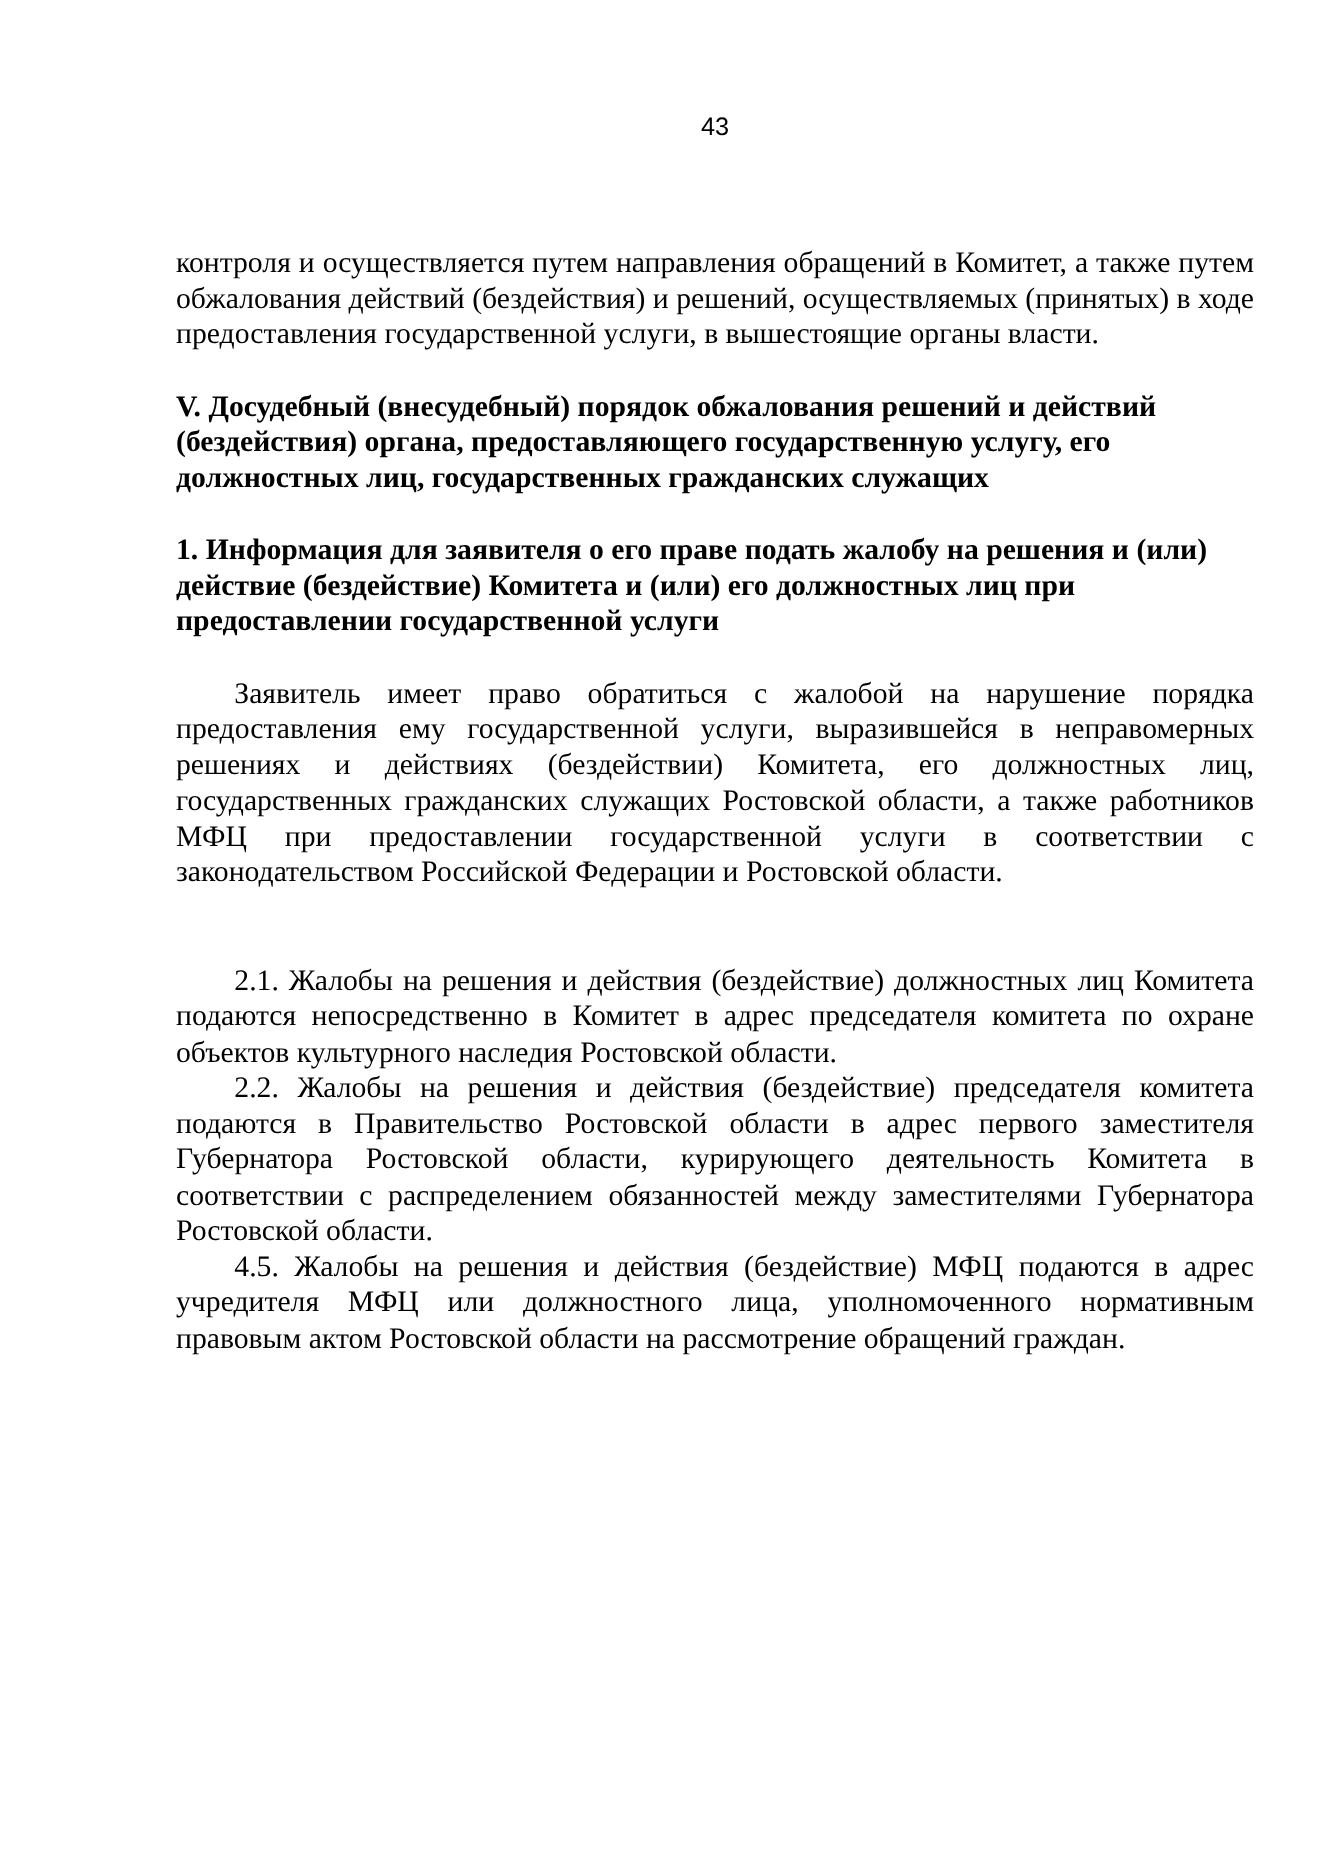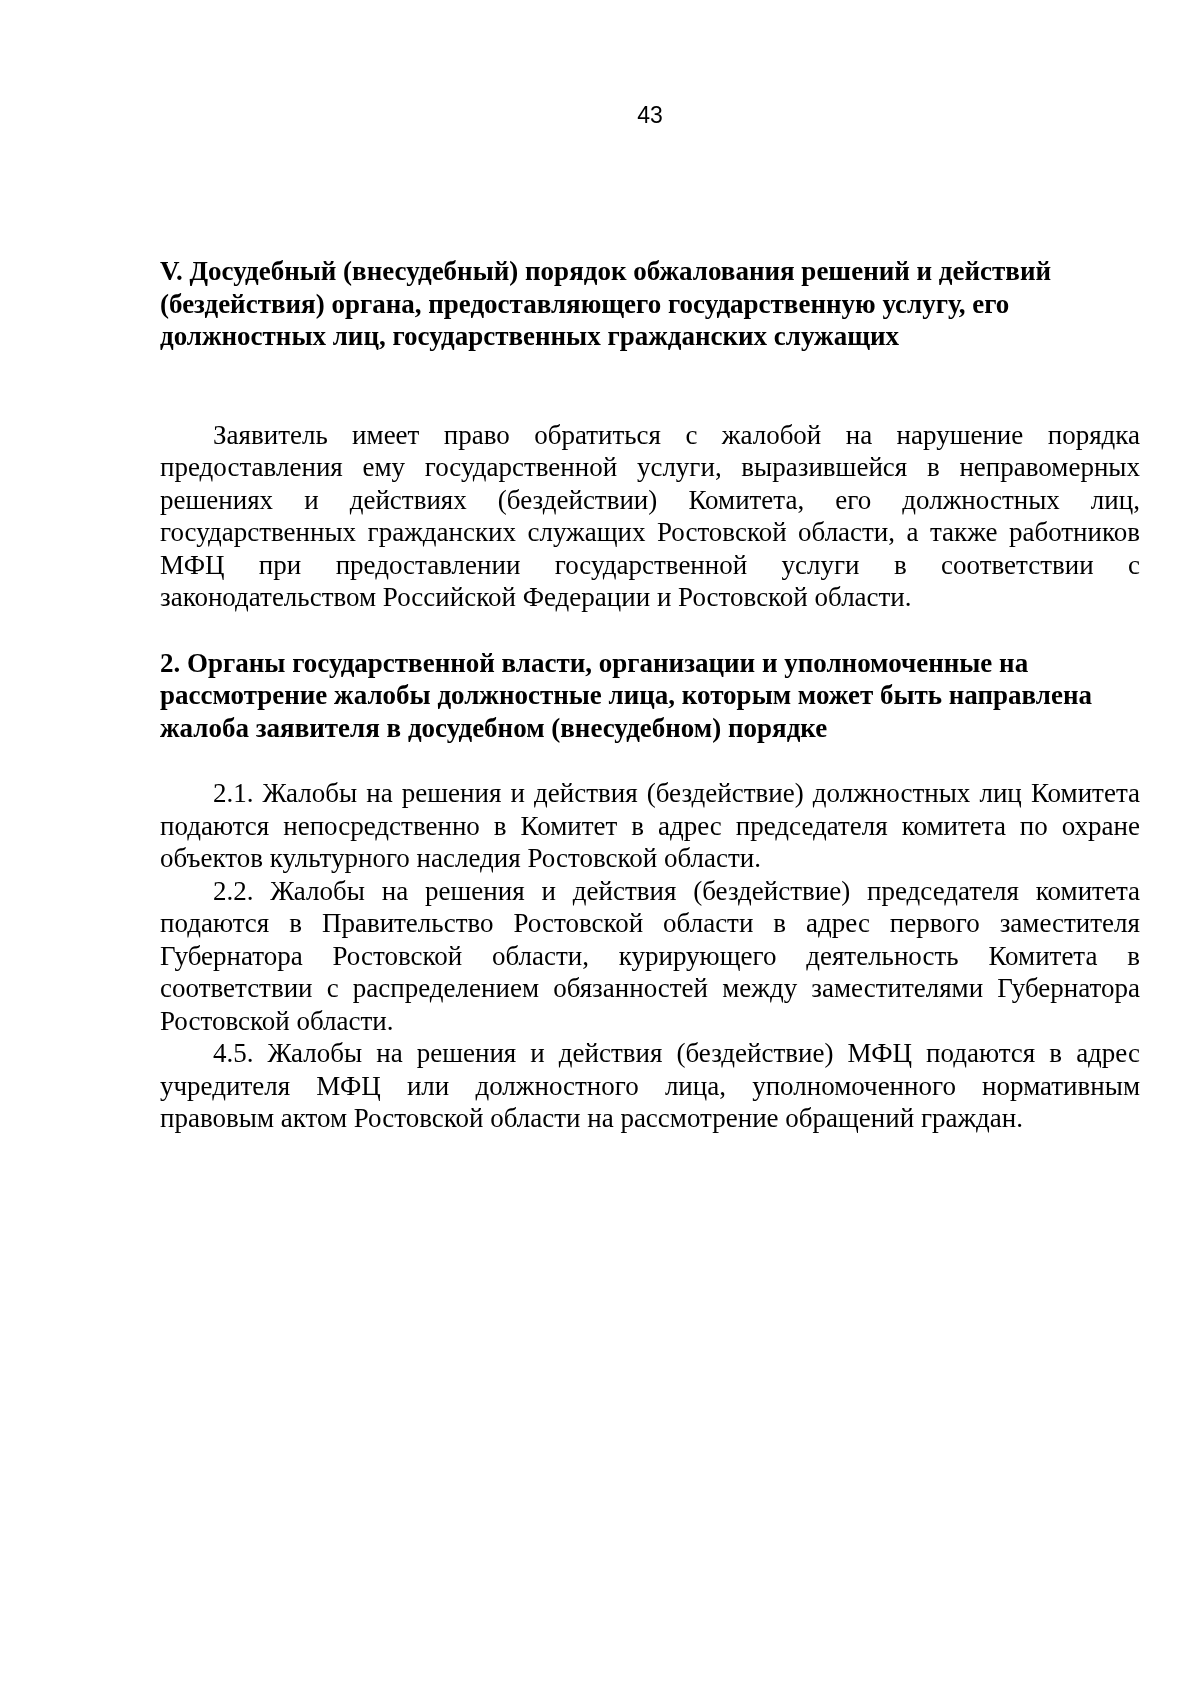--- a/index.html
+++ b/index.html
@@ -57,36 +57,37 @@
 </style>
 </head>
 <body>
 
 <div class="page">
 
   <div class="page-number">43</div>
 
   <div class="content">
 
+    <p class="body no-indent">контроля и осуществляется путем направления обращений в Комитет, а также путем обжалования действий (бездействия) и решений, осуществляемых (принятых) в ходе предоставления государственной услуги, в вышестоящие органы власти.</p>
 
 
     <div class="gap"></div>
 
     <p class="heading">V. Досудебный (внесудебный) порядок обжалования решений и действий (бездействия) органа, предоставляющего государственную услугу, его должностных лиц, государственных гражданских служащих</p>
 
     <div class="gap"></div>
 
+    <p class="heading">1. Информация для заявителя о его праве подать жалобу на решения и (или) действие (бездействие) Комитета и (или) его должностных лиц при предоставлении государственной услуги</p>
 
     <div class="gap"></div>
 
     <p class="body">Заявитель имеет право обратиться с жалобой на нарушение порядка предоставления ему государственной услуги, выразившейся в неправомерных решениях и действиях (бездействии) Комитета, его должностных лиц, государственных гражданских служащих Ростовской области, а также работников МФЦ при предоставлении государственной услуги в соответствии с законодательством Российской Федерации и Ростовской области.</p>
 
     <div class="gap"></div>
 
-    <p class="heading">2. Органы государственной власти, организации и уполномоченные на рассмотрение жалобы должностные лица, которым может быть направлена жалоба заявителя в досудебном (внесудебном) порядке</p>
 
     <div class="gap"></div>
 
     <p class="body">2.1. Жалобы на решения и действия (бездействие) должностных лиц Комитета подаются непосредственно в Комитет в адрес председателя комитета по охране объектов культурного наследия Ростовской области.</p>
 
     <p class="body">2.2. Жалобы на решения и действия (бездействие) председателя комитета подаются в Правительство Ростовской области в адрес первого заместителя Губернатора Ростовской области, курирующего деятельность Комитета в соответствии с распределением обязанностей между заместителями Губернатора Ростовской области.</p>
 
 
     <p class="body">4.5. Жалобы на решения и действия (бездействие) МФЦ подаются в адрес учредителя МФЦ или должностного лица, уполномоченного нормативным правовым актом Ростовской области на рассмотрение обращений граждан.</p>
 

